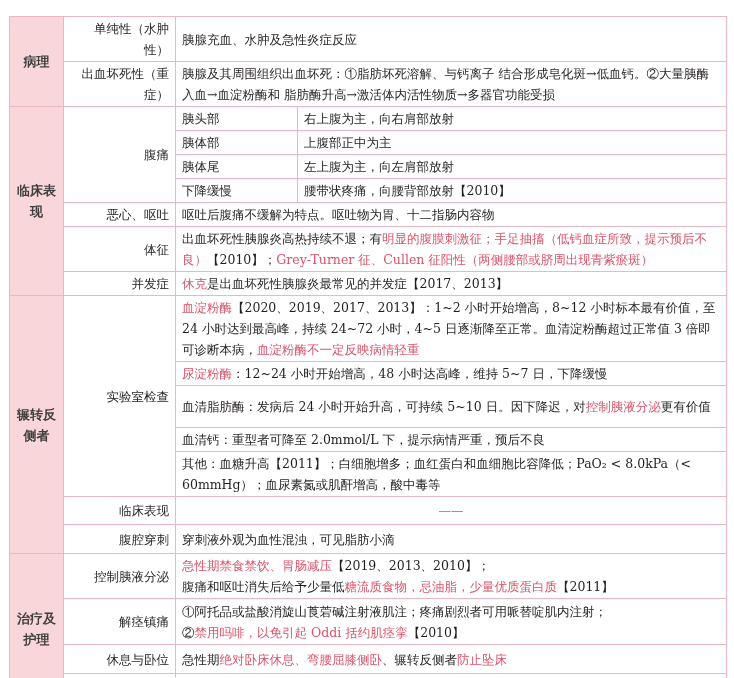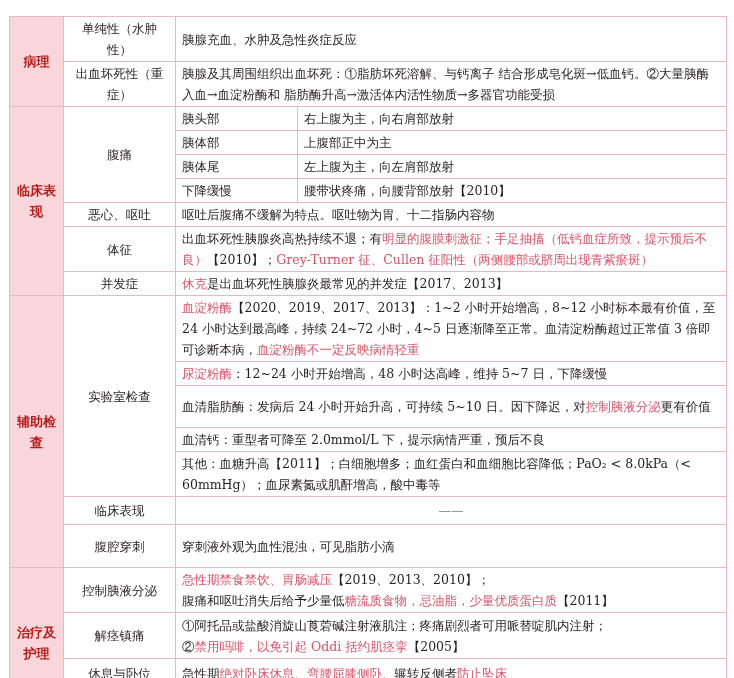--- a/index.html
+++ b/index.html
@@ -1,20 +1,20 @@
 <!DOCTYPE html>
 <html><head>
 <meta charset="utf-8">
 <style>
   html, body { margin:0; padding:0; background:#ffffff; }
   body { width:734px; height:678px; position:relative; font-family:"DejaVu Serif","Liberation Serif",serif; color:#231f20; }
   table.kt { position:absolute; left:9px; top:16px; width:718px; border-collapse:collapse; table-layout:fixed; font-size:12.5px; line-height:21px; }
   table.kt td { border:1px solid #e8b9c2; padding:1px 6px; vertical-align:middle; }
-  td.cat { background:#f9d6da; text-align:center; font-weight:bold; font-size:13px; color:#b91c1c; }
-  td.sub { text-align:center; }
+  td.cat { background:#f9d6da; text-align:center; font-weight:bold; font-size:13px; color:#404040; }
+  td.sub { text-align:right; }
   .hl { color:#d9536a; }
   .dash { display:block; text-align:center; color:#888; }
 </style>
 </head>
 <body>
 
 <table class="kt">
   <colgroup>
       <col style="width:54px">
       <col style="width:112px">
@@ -58,21 +58,21 @@
   <tr style="height:45px">
     <td class="sub">体征</td>
     <td colspan="2"><span>出血坏死性胰腺炎高热持续不退；有</span><span class="hl">明显的腹膜刺激征；手足抽搐（低钙血症所致，提示预后不良）</span><span>【2010】；</span><span class="hl">Grey-Turner 征、Cullen 征阳性（两侧腰部或脐周出现青紫瘀斑）</span></td>
   </tr>
   <tr style="height:21px">
     <td class="sub">并发症</td>
     <td colspan="2"><span class="hl">休克</span><span>是出血坏死性胰腺炎最常见的并发症【2017、2013】</span></td>
   </tr>
 
   <tr style="height:64px">
-    <td class="cat" rowspan="7">辅助检查</td>
+    <td class="cat" rowspan="7">辗转反侧者</td>
     <td class="sub" rowspan="5">实验室检查</td>
     <td colspan="2"><span class="hl">血淀粉酶</span><span>【2020、2019、2017、2013】：1~2 小时开始增高，8~12 小时标本最有价值，至 24 小时达到最高峰，持续 24~72 小时，4~5 日逐渐降至正常。血清淀粉酶超过正常值 3 倍即可诊断本病，</span><span class="hl">血淀粉酶不一定反映病情轻重</span></td>
   </tr>
   <tr style="height:24px">
     <td colspan="2"><span class="hl">尿淀粉酶</span><span>：12~24 小时开始增高，48 小时达高峰，维持 5~7 日，下降缓慢</span></td>
   </tr>
   <tr style="height:42px">
     <td colspan="2"><span>血清脂肪酶：发病后 24 小时开始升高，可持续 5~10 日。因下降迟，对</span><span class="hl">控制胰液分泌</span><span>更有价值</span></td>
   </tr>
   <tr style="height:24px">
@@ -80,33 +80,33 @@
   </tr>
   <tr style="height:42px">
     <td colspan="2">其他：血糖升高【2011】；白细胞增多；血红蛋白和血细胞比容降低；PaO₂ &lt; 8.0kPa（&lt; 60mmHg）；血尿素氮或肌酐增高，酸中毒等</td>
   </tr>
   <tr style="height:28px">
     <td class="sub">临床表现</td>
     <td colspan="2">
           <span class="dash">——</span>
         </td>
   </tr>
-  <tr style="height:43px">
+  <tr style="height:29px">
     <td class="sub">腹腔穿刺</td>
     <td colspan="2">穿刺液外观为血性混浊，可见脂肪小滴</td>
   </tr>
 
   <tr style="height:44px">
     <td class="cat" rowspan="4">治疗及护理</td>
     <td class="sub">控制胰液分泌</td>
     <td colspan="2"><span class="hl">急性期禁食禁饮、胃肠减压</span><span>【2019、2013、2010】；</span><br><span>腹痛和呕吐消失后给予少量低</span><span class="hl">糖流质食物，忌油脂，少量优质蛋白质</span><span>【2011】</span></td>
   </tr>
   <tr style="height:46px">
     <td class="sub">解痉镇痛</td>
-    <td colspan="2"><span>①阿托品或盐酸消旋山莨菪碱注射液肌注；疼痛剧烈者可用哌替啶肌内注射；</span><br><span>②</span><span class="hl">禁用吗啡，以免引起 Oddi 括约肌痉挛</span><span>【2005】</span></td>
+    <td colspan="2"><span>①阿托品或盐酸消旋山莨菪碱注射液肌注；疼痛剧烈者可用哌替啶肌内注射；</span><br><span>②</span><span class="hl">禁用吗啡，以免引起 Oddi 括约肌痉挛</span><span>【2010】</span></td>
   </tr>
   <tr style="height:29px">
     <td class="sub">休息与卧位</td>
     <td colspan="2"><span>急性期</span><span class="hl">绝对卧床休息、弯腰屈膝侧卧</span><span>、辗转反侧者</span><span class="hl">防止坠床</span></td>
   </tr>
   <tr style="height:30px">
     <td class="sub">健康教育</td>
     <td colspan="2">有规律进食，避免暴饮暴食，多食低脂、无刺激的食物和戒烟酒等，以防本病复发</td>
   </tr>
 </tbody>

